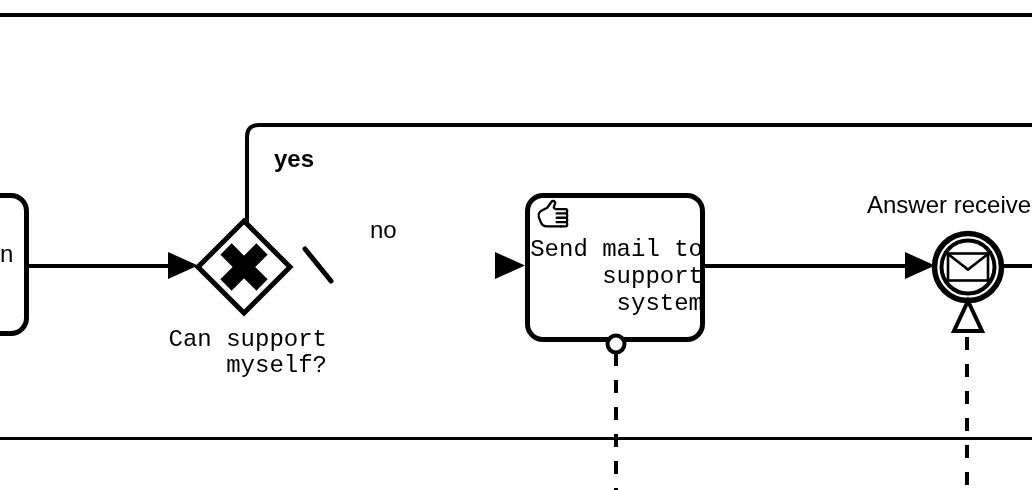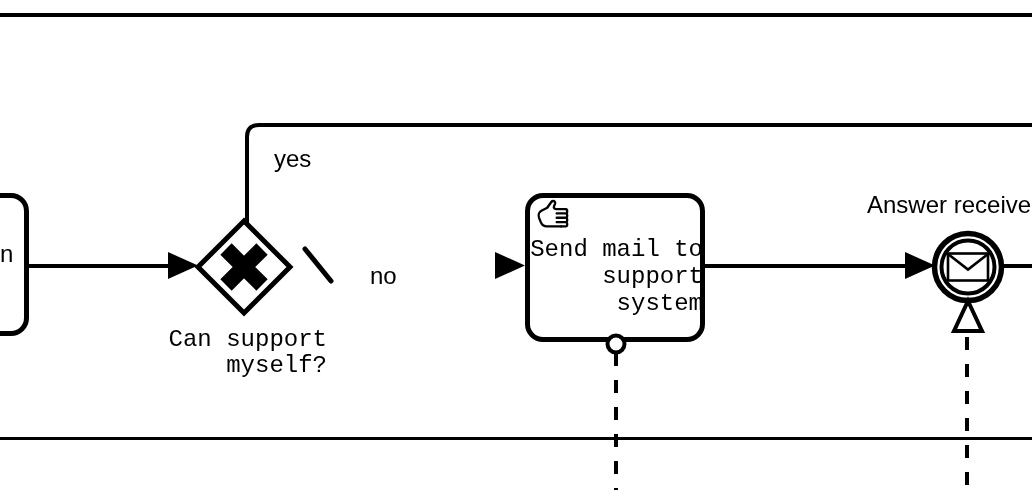--- a/index.html
+++ b/index.html
@@ -50,22 +50,22 @@
 
   <svg style="left:195px;top:218px;" width="98" height="98" viewBox="0 0 98 98">
     <polygon points="49,3 95,49 49,95 3,49" fill="#fff" stroke="#000" stroke-width="5" stroke-linejoin="miter"></polygon>
     <path d="M31,31 L67,67 M31,67 L67,31" stroke="#000" stroke-width="16" stroke-linecap="butt" fill="none"></path>
   </svg>
 
   <svg style="left:302px;top:246px;" width="32" height="38" viewBox="0 0 32 38">
     <line x1="3" y1="3" x2="29" y2="35" stroke="#000" stroke-width="5" stroke-linecap="round"></line>
   </svg>
 
-  <span class="label" style="left:274px;top:145px;">yes</span>
-  <span class="label" style="left:370px;top:216px;margin-top:46px;">no</span>
+  <span class="label" style="left:274px;top:145px;font-weight:bold;">yes</span>
+  <span class="label" style="left:370px;top:216px;">no</span>
 
   <div class="label center" style="left:167px;top:327px;width:160px;line-height:26px;">Can support myself?</div>
 
   <svg style="left:495px;top:252px;" width="30" height="27" viewBox="0 0 30 27">
     <polygon points="0,0 30,13.5 0,27" fill="#000"></polygon>
   </svg>
 
   <div class="task" style="left:525px;top:193px;width:180px;height:149px;"></div>
   <svg style="left:536px;top:199px;" width="36" height="31" viewBox="0 0 40 34">
     <path d="M 33,11 L 22,11 C 20.4,11 19.4,9.4 20,7.9 L 21.2,4.9 C 21.7,3.5 20.7,2 19.2,2 C 18.3,2 17.5,2.4 17,3.1 L 12.5,9.5 L 6.5,12.5 C 3.6,14 2.2,17.4 3.3,20.4 L 5.3,25.5 C 6.4,28.3 9.1,30.2 12.1,30.2 L 28,30.2" fill="#fff" stroke="#000" stroke-width="2.6" stroke-linejoin="round" stroke-linecap="round"></path>

